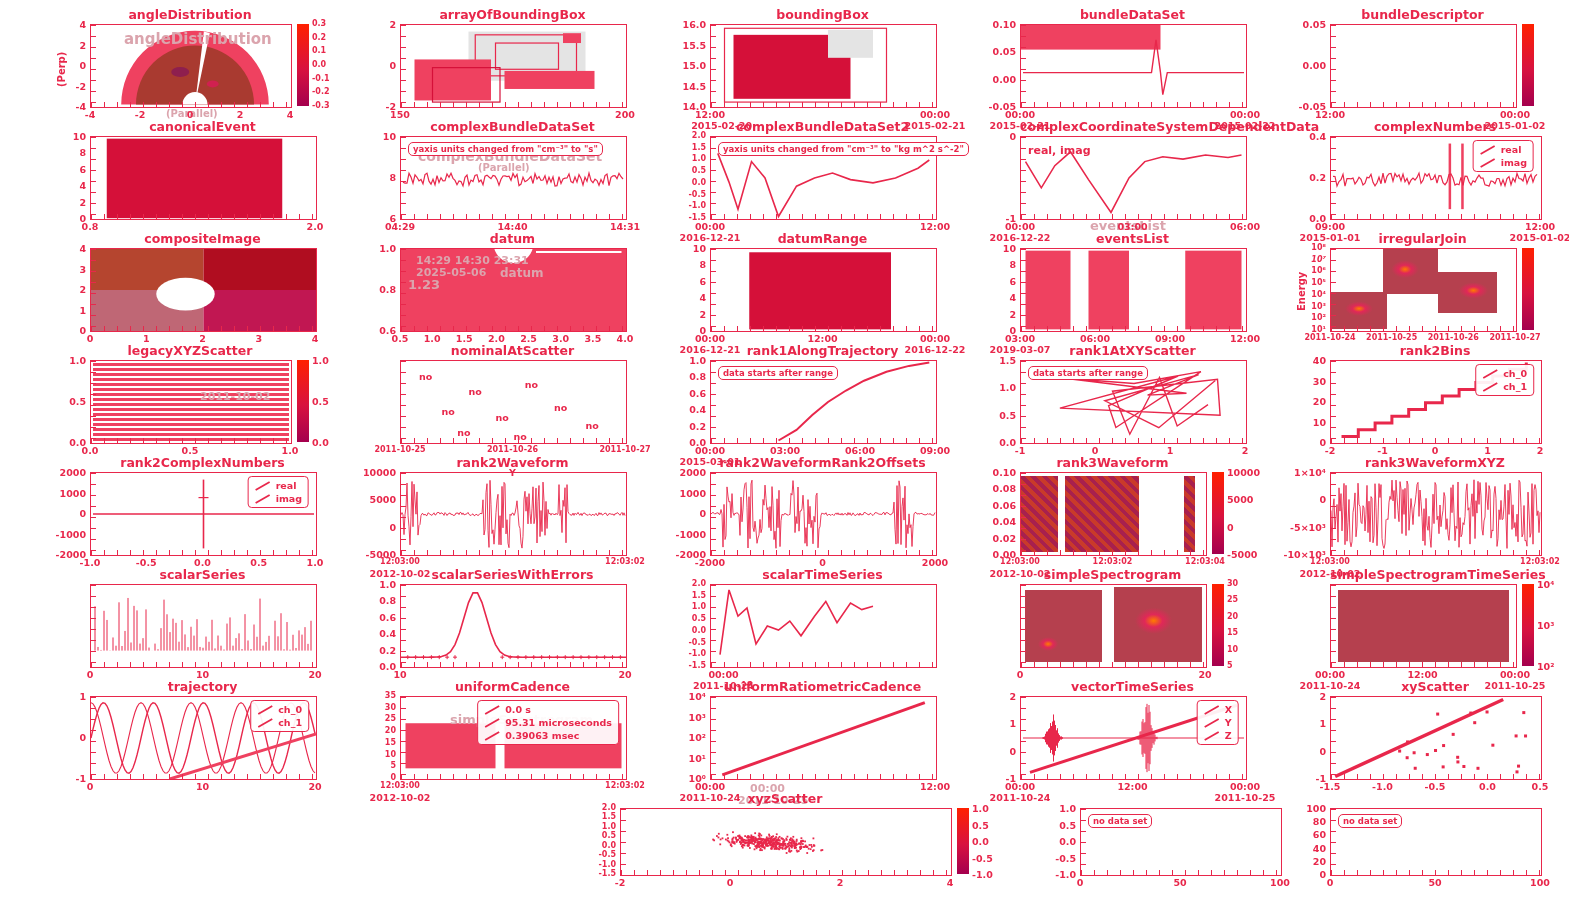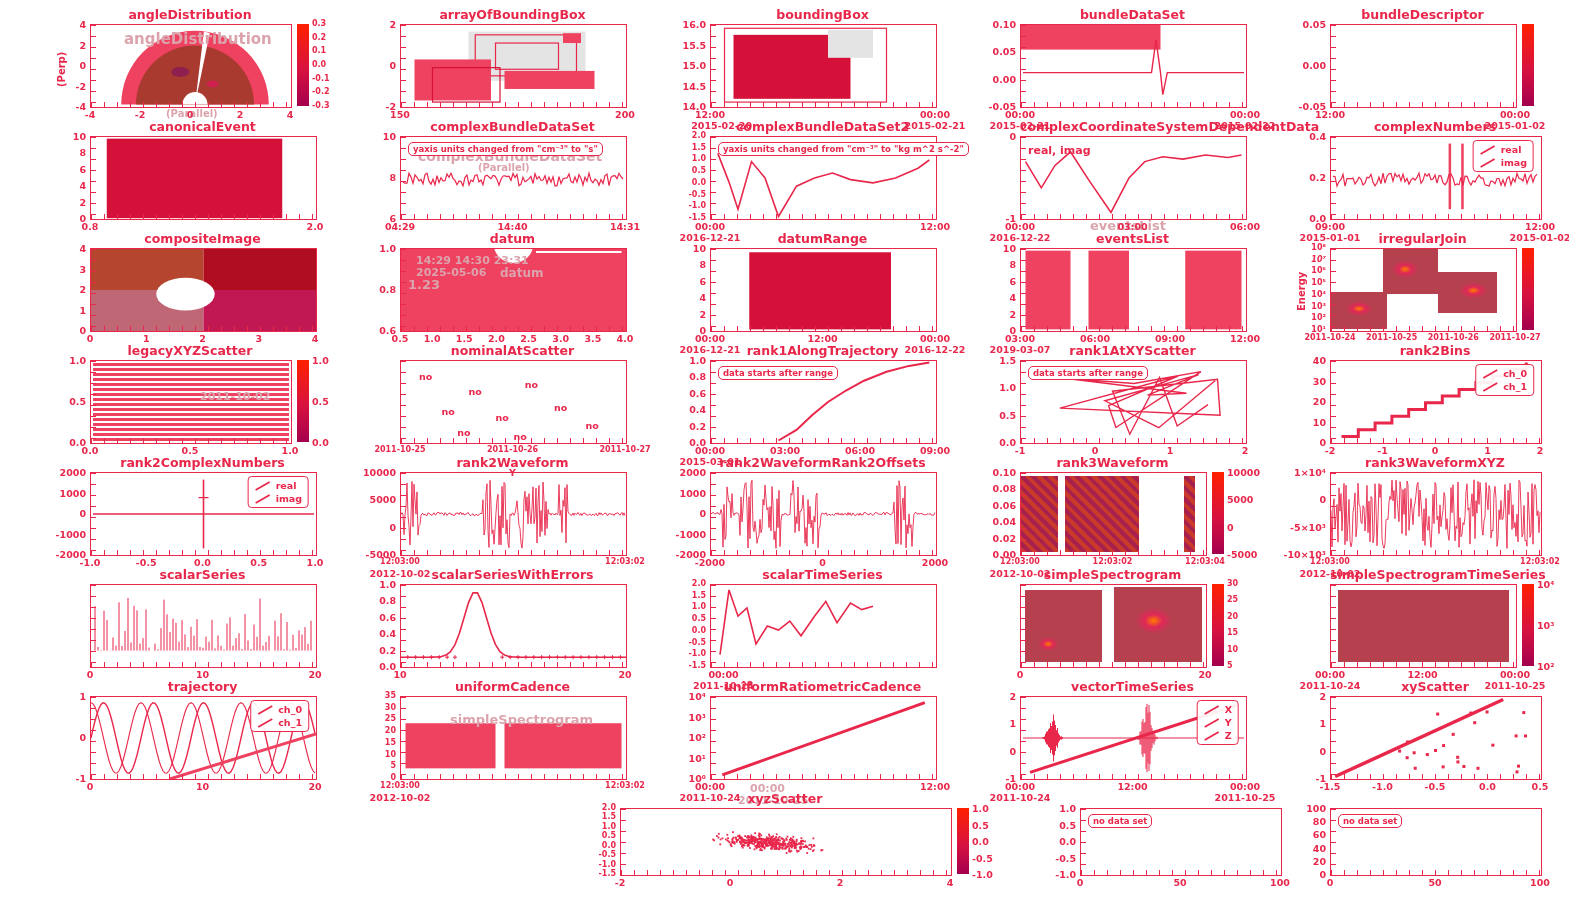--- a/index.html
+++ b/index.html
@@ -620,20 +620,40 @@
     <div class="tick ytick small" style="left: 350px; top: 702.714px;">30</div>
     <div class="tick ytick small" style="left: 350px; top: 714.429px;">25</div>
     <div class="tick ytick small" style="left: 350px; top: 726.143px;">20</div>
     <div class="tick ytick small" style="left: 350px; top: 737.857px;">15</div>
     <div class="tick ytick small" style="left: 350px; top: 749.571px;">10</div>
     <div class="tick ytick small" style="left: 350px; top: 761.286px;">5</div>
     <div class="tick ytick small" style="left: 350px; top: 773px;">0</div>
     <div class="tick xtick small" style="left: 358px; top: 781px;">12:03:00</div>
     <div class="tick xtick small" style="left: 583px; top: 781px;">12:03:02</div>
     <div class="tick xtick" style="left: 358px; top: 792px;">2012-10-02</div>
+    <div class="legend" style="left: 619px; top: 700px; transform: translateX(-100%);">
+      <div class="lrow">
+        <svg viewBox="0 0 16 10" style="width: 16px; height: 10px; flex: 0 0 auto;">
+          <line x1="1" y1="9" x2="15" y2="1" stroke="#e8274b" stroke-width="1.8"></line>
+        </svg>
+        <div class="llab">0.0 s</div>
+      </div>
+      <div class="lrow">
+        <svg viewBox="0 0 16 10" style="width: 16px; height: 10px; flex: 0 0 auto;">
+          <line x1="1" y1="9" x2="15" y2="1" stroke="#e8274b" stroke-width="1.8"></line>
+        </svg>
+        <div class="llab">95.31 microseconds</div>
+      </div>
+      <div class="lrow">
+        <svg viewBox="0 0 16 10" style="width: 16px; height: 10px; flex: 0 0 auto;">
+          <line x1="1" y1="9" x2="15" y2="1" stroke="#e8274b" stroke-width="1.8"></line>
+        </svg>
+        <div class="llab">0.39063 msec</div>
+      </div>
+    </div>
     <div class="ghost" style="left: 450px; top: 712px; font-size: 13px;">simpleSpectrogram</div>
     <div class="ptitle" style="left: 710px; top: 679px; width: 225px;">uniformRatiometricCadence</div>
     <div class="axes" style="left: 710px; top: 696px; width: 225px; height: 82px;">
       <svg viewBox="0 0 225 82" class="plot">
         <polyline points="11.3,77.9 213.8,5.7" fill="none" stroke="#e8274b" stroke-width="3"></polyline>
       </svg>
     </div>
     <div class="tick ytick" style="left: 660px; top: 691px;">10⁴</div>
     <div class="tick ytick" style="left: 660px; top: 711.5px;">10³</div>
     <div class="tick ytick" style="left: 660px; top: 732px;">10²</div>

